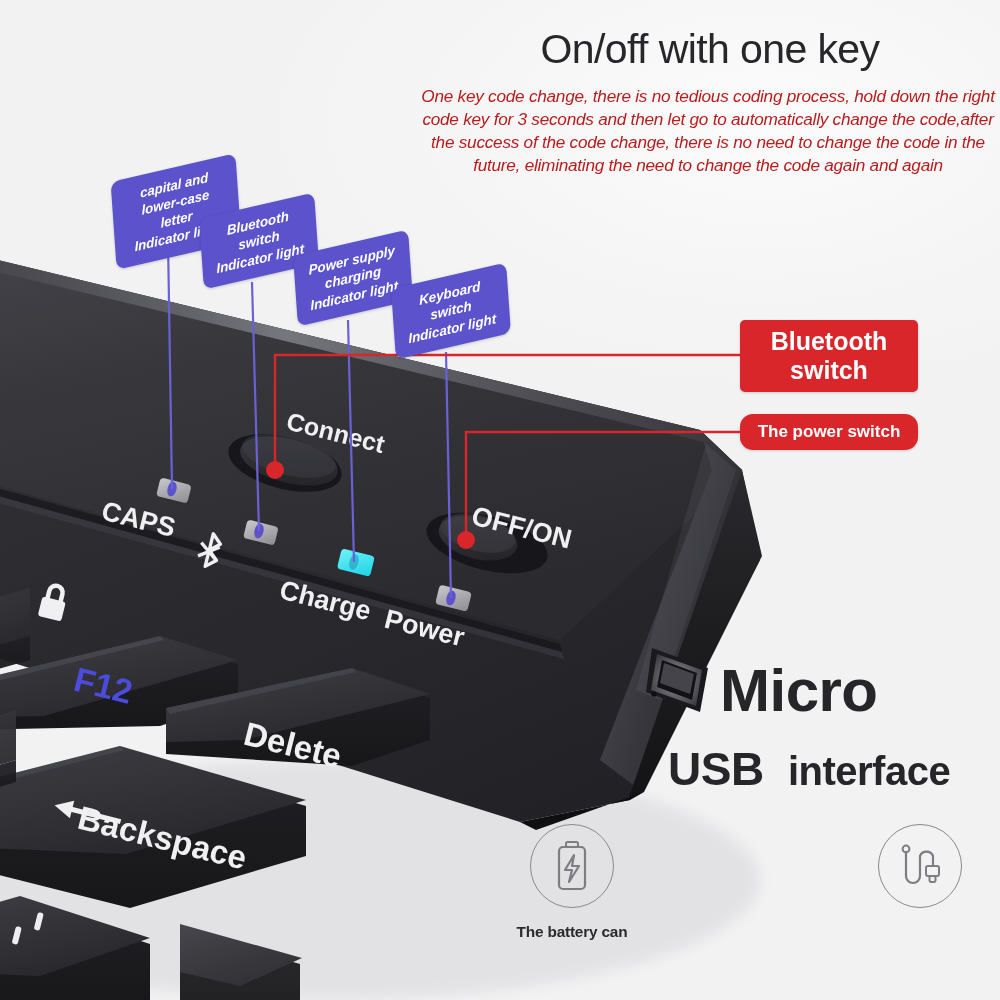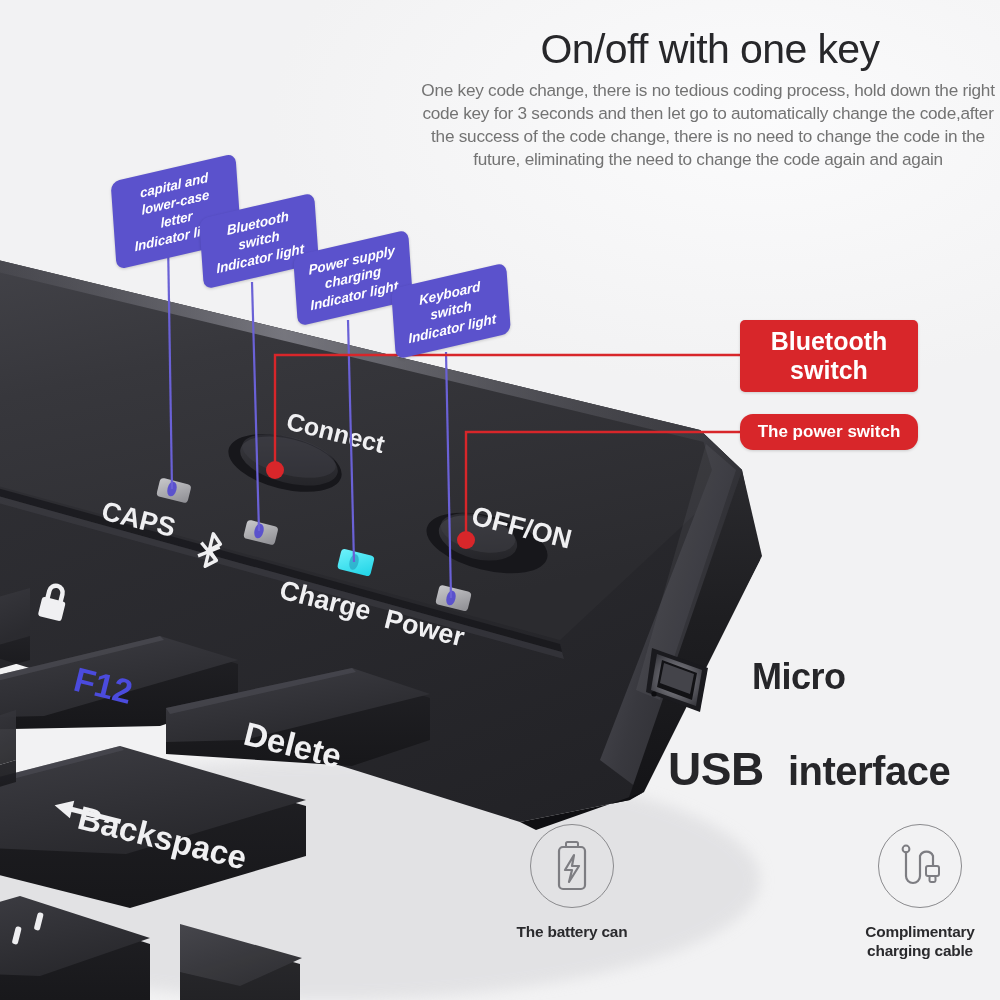--- a/index.html
+++ b/index.html
@@ -28,24 +28,24 @@
   .headline {
     position:absolute; left:430px; top:28px; width:560px;
     text-align:center;
   }
   .headline h1 {
     font-size:41px; font-weight:normal; color:#27272a;
     letter-spacing:-0.6px; line-height:1.05;
     font-family:"Liberation Sans", sans-serif;
   }
   .headline .sub {
-    margin-top:8px;
-    font-size:17.2px; line-height:1.34; color:#737373;
+    margin-top:14px;
+    font-size:17.2px; line-height:1.34; color:#b91c1c;
     text-align:center; letter-spacing:-0.25px;
-    width:580px; margin-left:-12px;
+    width:580px; margin-left:-12px;font-style:italic;
   }
 
   
   .badge-blue {
     position:absolute;
     background:#5b52cc;
     color:#fff;
     border-radius:9px;
     font-weight:bold;
     font-style:italic;
@@ -66,21 +66,21 @@
     text-align:center;
     line-height:1.18;
     box-shadow:0 1px 3px rgba(0,0,0,.16);
     display:flex; align-items:center; justify-content:center;
   }
   .badge-red.big { font-size:25px; }
   .badge-red.small { font-size:17px; }
 
   
   .usb-label { position:absolute; color:#262629; font-weight:bold; letter-spacing:-0.5px; }
-  .usb-micro { left:752px; top:656px; font-size:36px; }
+  .usb-micro { left:720px; top:656px; font-size:60px; }
   .usb-rest  { left:668px; top:742px; font-size:46px; }
 
   
   .features {
     position:absolute; left:492px; top:824px; width:508px; height:176px;
     display:flex; justify-content:space-between;gap:12px;
   }
   .feature { width:160px; display:flex; flex-direction:column; align-items:center; }
   .feat-circle {
     width:84px; height:84px; border-radius:50%;
@@ -365,22 +365,18 @@
 
     <div class="feature">
       <div class="feat-circle">
         <svg width="48" height="52" viewBox="0 0 48 52">
           <circle cx="10" cy="9" r="3.4" fill="none" stroke="#7d7d82" stroke-width="2"></circle>
           <path d="M 10,12 L 10,36 a 7,7 0 0 0 14,0 L 24,16 a 7,7 0 0 1 13,0 L 37,26" fill="none" stroke="#7d7d82" stroke-width="2.2" stroke-linecap="round"></path>
           <rect x="30" y="26" width="13" height="10" rx="2" fill="none" stroke="#7d7d82" stroke-width="2"></rect>
           <rect x="33.5" y="36" width="6" height="6" rx="1.4" fill="none" stroke="#7d7d82" stroke-width="2"></rect>
         </svg>
       </div>
-      <div class="feat-cap">
-        <div>Complimentary</div>
-        <div>charging cable</div>
-      </div>
     </div>
 
 
   </div>
 
 </div>
 
 </body></html>

